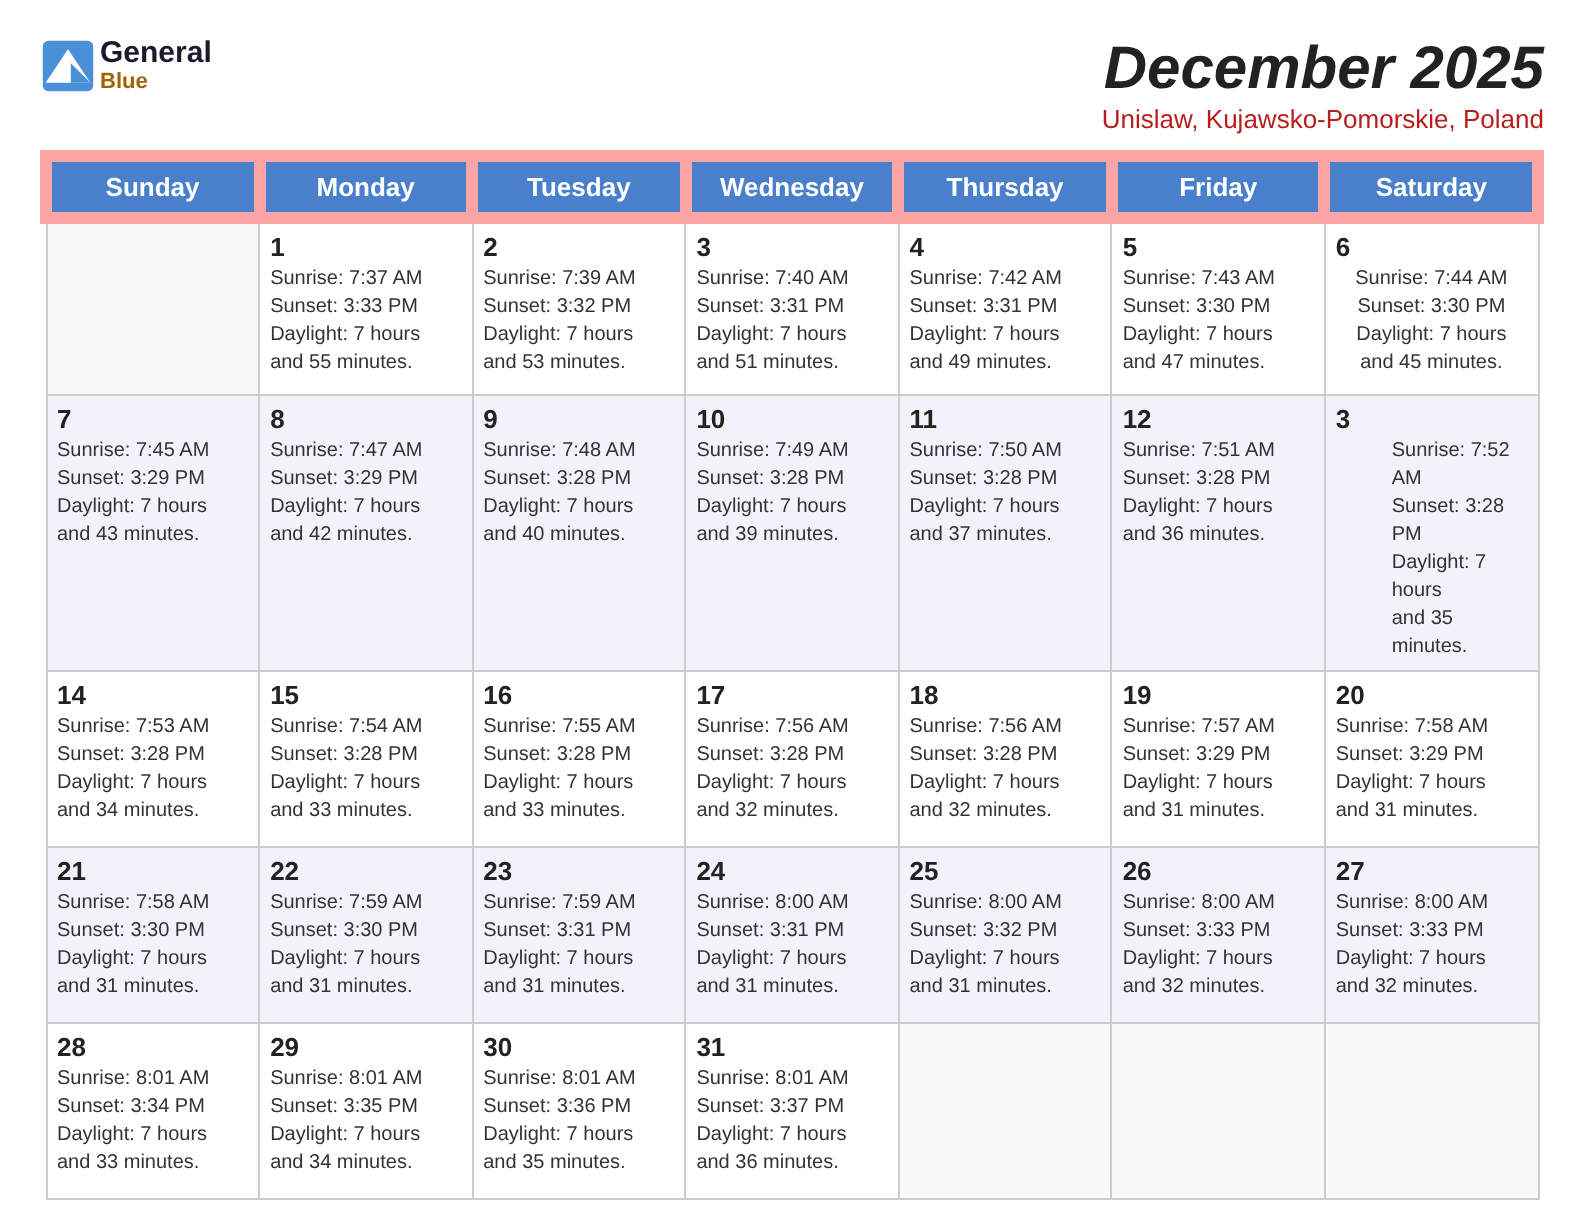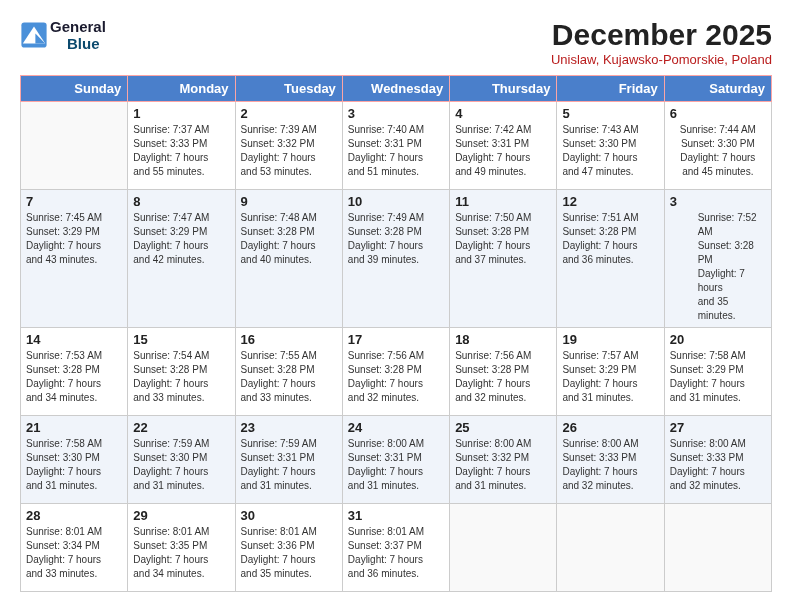--- a/index.html
+++ b/index.html
@@ -32,40 +32,41 @@
       height: 28px;
       margin-right: 2px;
     }
     .title-section {
       text-align: right;
     }
     .month-title {
       font-size: 30px;
       font-weight: bold;
       color: #222;
+      font-style: italic;
     }
     .subtitle {
       font-size: 13px;
       color: #b91c1c;
     }
     .calendar {
       flex: 1;
       border: 1px solid #ccc;
       border-collapse: collapse;
       width: 100%;
       table-layout: fixed;
     }
     .calendar th {
       background: #4a7fcb;
       color: #fff;
-      text-align: right;
+      text-align: center;
       padding: 5px 6px;
       font-size: 13px;
       font-weight: bold;
-      border: 1px solid #fca5a5;
+      border: 6px solid #fca5a5;
     }
     .calendar td {
       border: 1px solid #ccc;
       vertical-align: top;
       padding: 4px 5px;
       font-size: 10.5px;
       color: #333;
       height: 88px;
     }
     .cell-day {
@@ -93,21 +94,21 @@
 <div class="page">
   <div class="header">
     <div class="logo">
       <svg class="logo-icon" viewBox="0 0 40 40">
         <rect x="2" y="2" width="36" height="36" rx="4" fill="#4a90d9"></rect>
         <polygon points="20,8 36,32 4,32" fill="white"></polygon>
         <polygon points="22,18 36,32 22,32" fill="#4a90d9"></polygon>
       </svg>
       <div>
         <div style="font-size:15px;font-weight:bold;color:#1a1a2e;">General</div>
-        <div style="font-size:15px;font-weight:bold;color:#0c4a6e;margin-left:17px;">Blue</div>
+        <div style="font-size:11px;font-weight:bold;color:#a16207;">Blue</div>
       </div>
     </div>
     <div class="title-section">
       <div class="month-title">December 2025</div>
       <div class="subtitle">Unislaw, Kujawsko-Pomorskie, Poland</div>
     </div>
   </div>
 
   <table class="calendar">
     <thead>

